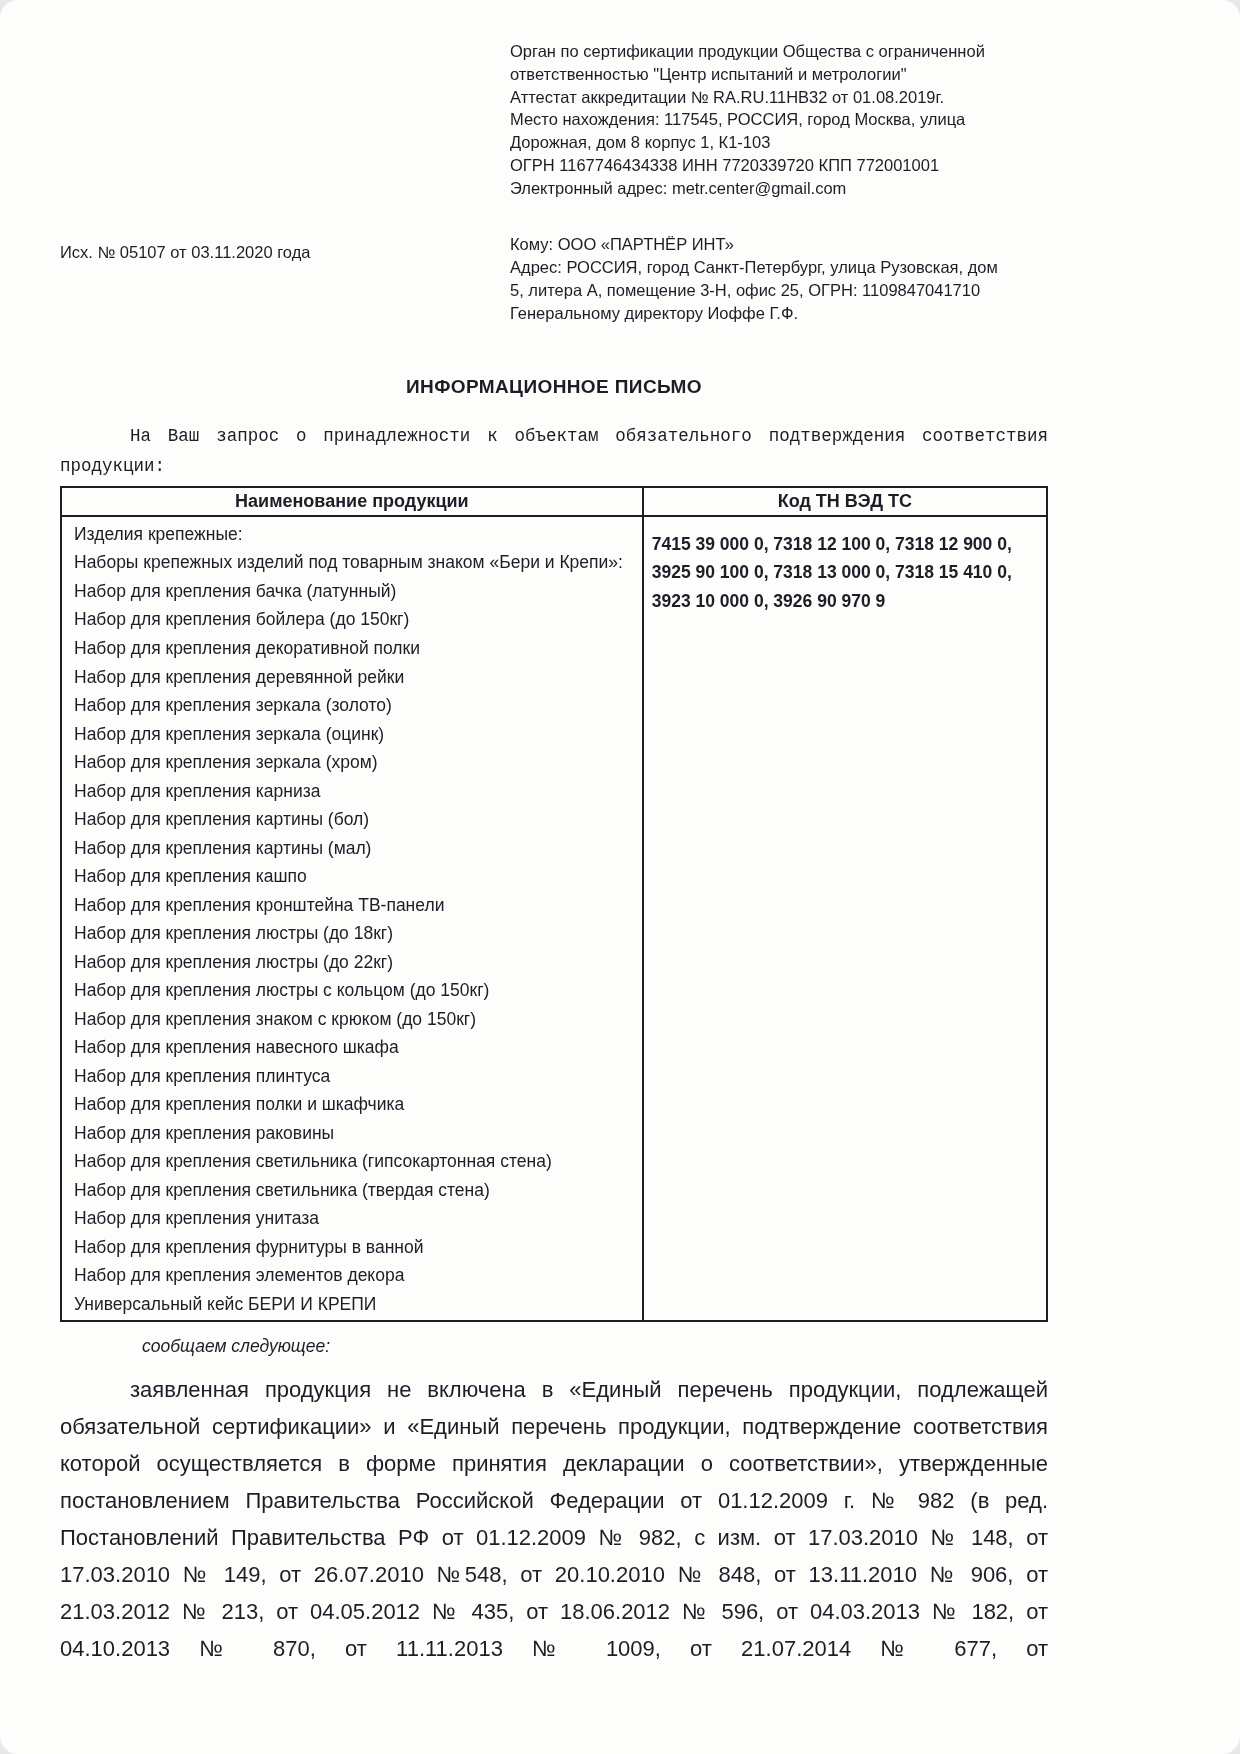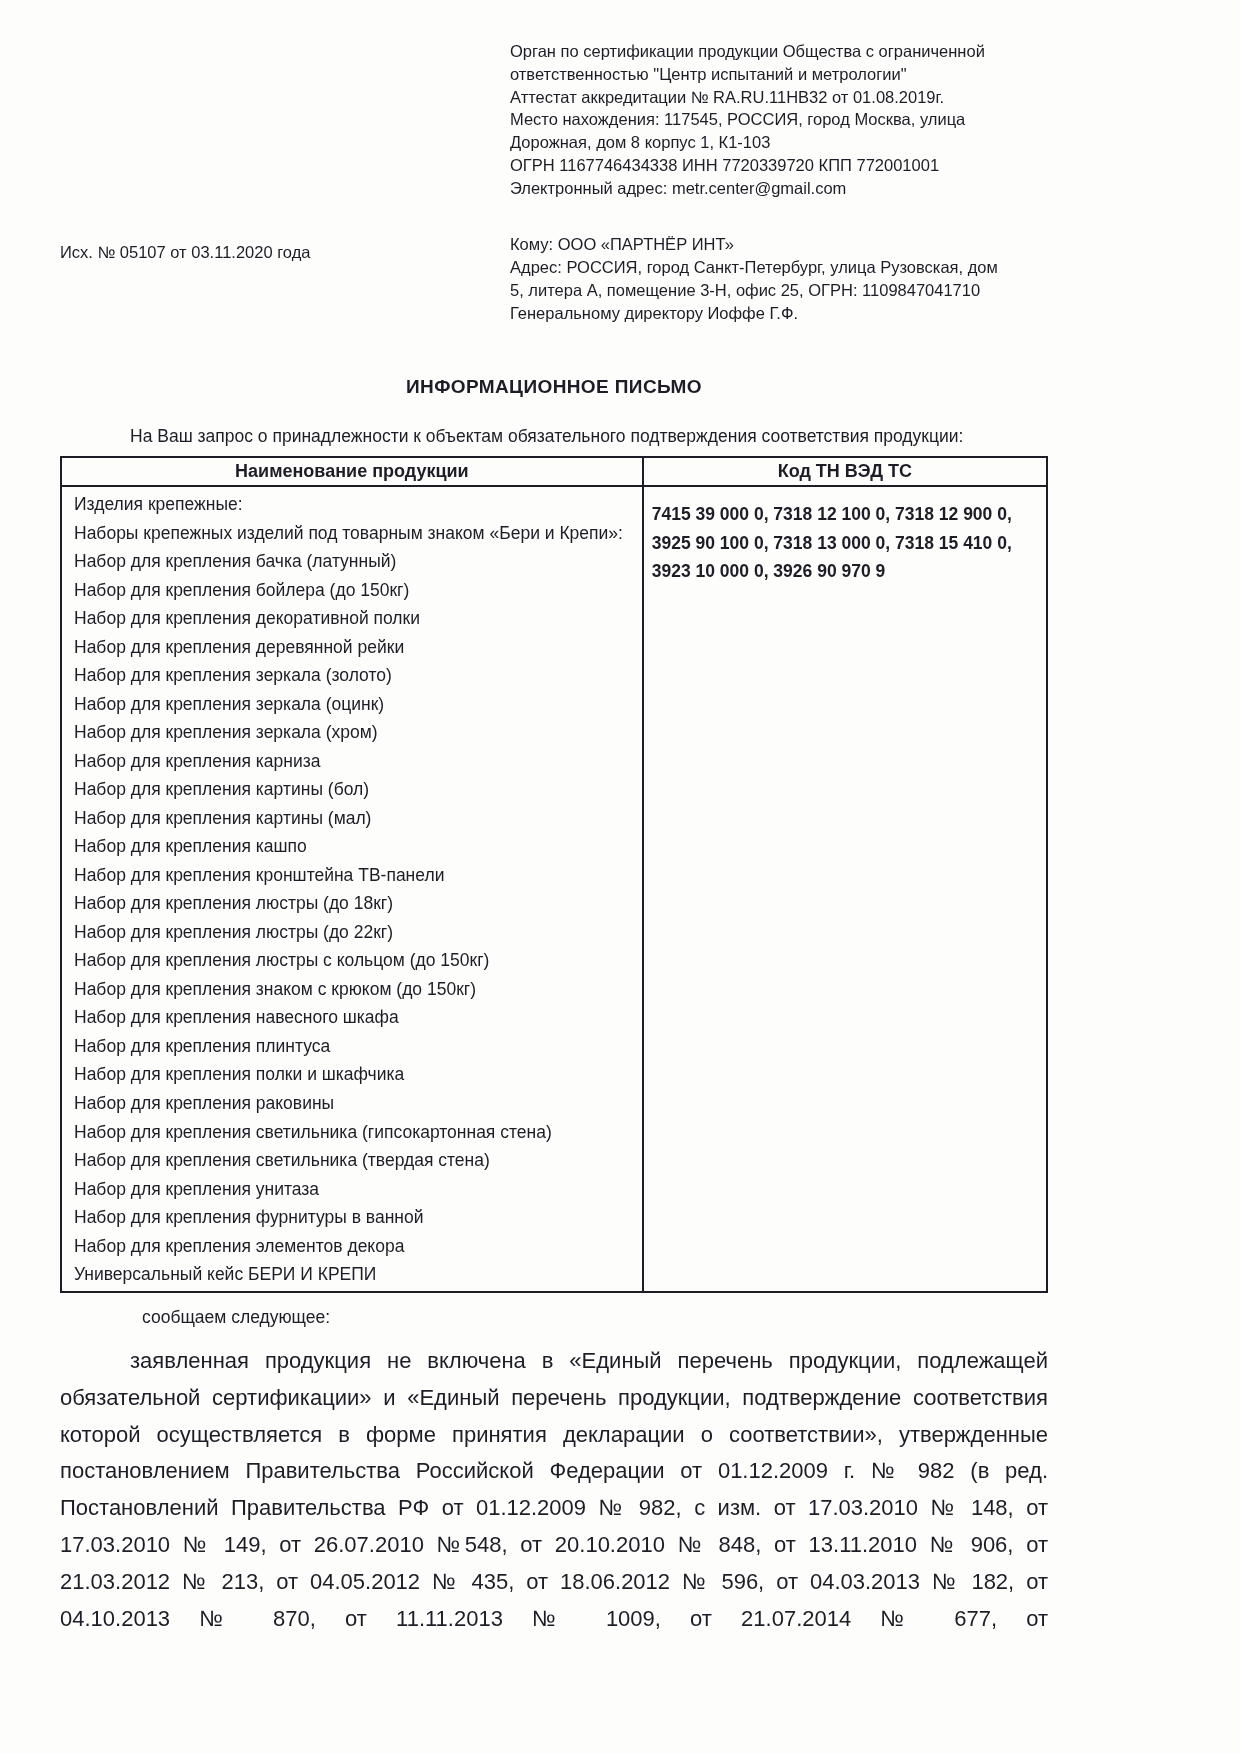--- a/index.html
+++ b/index.html
@@ -10,20 +10,21 @@
   .page {
     position: relative;
     width: 1240px;
     min-height: 1754px;
     margin: 0 auto;
     background: #fdfdfc;
     box-sizing: border-box;
     padding: 40px 192px 40px 60px;
     font-family: "Liberation Sans", "DejaVu Sans", sans-serif;
     color: #1d1d27;
+    border-radius: 18px;
   }
   .org-block {
     margin-left: 450px;
     font-size: 16.5px;
     line-height: 1.38;
   }
   .org-block div { white-space: nowrap; }
   .meta-row {
     display: flex;
     margin-top: 34px;
@@ -46,20 +47,21 @@
     font-weight: bold;
     font-size: 19px;
     letter-spacing: 0.4px;
   }
   .intro {
     margin-top: 24px;
     font-size: 17.5px;
     line-height: 1.7;
     text-align: justify;
     text-indent: 70px;
+    font-family: Liberation Mono, monospace;
   }
   table.products-table {
     width: 100%;
     border-collapse: collapse;
     margin-top: 4px;
     font-size: 17.5px;
   }
   table.products-table th,
   table.products-table td {
     border: 2px solid #1d1d27;
@@ -80,20 +82,21 @@
     width: 41%;
     padding: 13px 8px;
     text-align: left;
     line-height: 1.63;
     font-weight: bold;
   }
   .closing {
     margin-top: 14px;
     margin-left: 82px;
     font-size: 17.5px;
+    font-style: italic;
   }
   .body-par {
     margin-top: 15px;
     font-size: 22px;
     line-height: 1.68;
     text-align: justify;
     text-align-last: justify;
     text-indent: 70px;
     word-spacing: 2px;
   }

